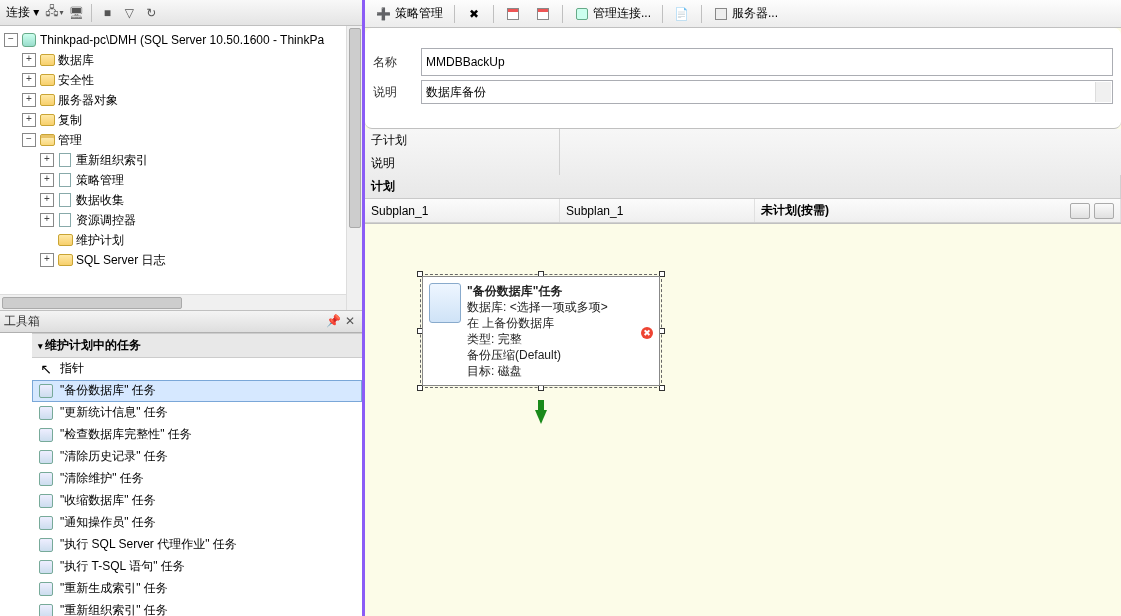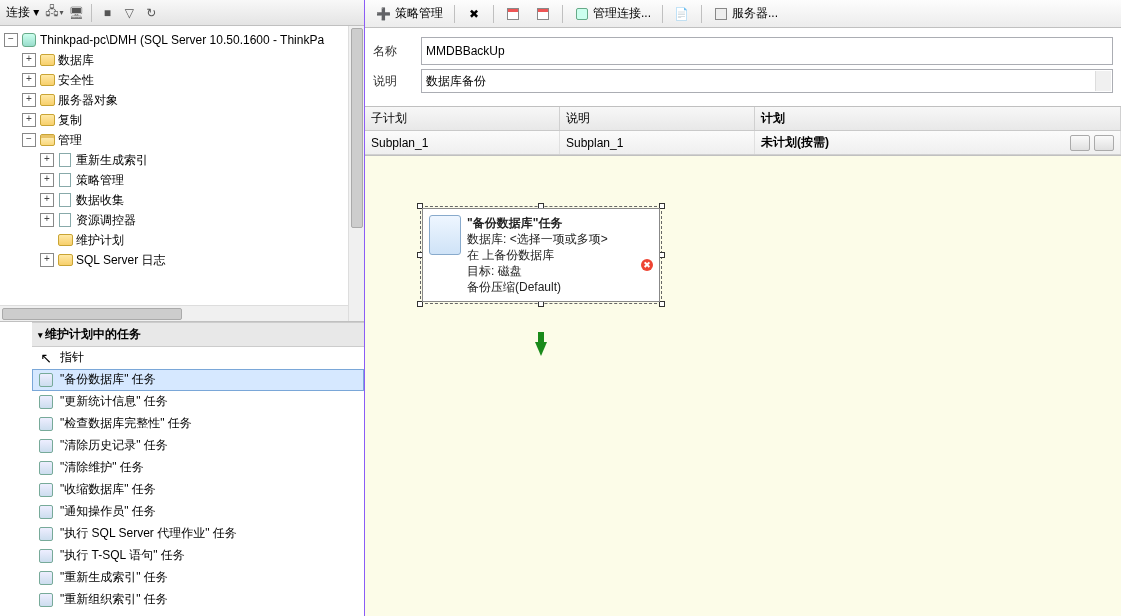--- a/index.html
+++ b/index.html
@@ -1,17 +1,17 @@
 <!DOCTYPE html>
 <html><head>
 <meta charset="utf-8">
 <style>
 * { margin:0; padding:0; box-sizing:border-box; font-family:"Microsoft YaHei","Segoe UI",Tahoma,sans-serif; font-size:12px; }
 body { width:1121px; height:616px; background:#fff; overflow:hidden; display:flex; }
-.left-pane { width:365px; height:616px; display:flex; flex-direction:column; border-right:1px solid #8b5cf6; }
+.left-pane { width:365px; height:616px; display:flex; flex-direction:column; border-right:3px solid #8b5cf6; }
 .right-pane { flex:1; height:616px; display:flex; flex-direction:column; background:#fcfce8; }
 
 
 .conn-toolbar { height:26px; background:linear-gradient(#f8f8f8,#e4e4e4); border-bottom:1px solid #c0c0c0; display:flex; align-items:center; padding:0 4px; gap:4px; }
 .conn-toolbar .lbl { padding:0 2px; }
 .tb-ico { width:18px; height:18px; display:flex; align-items:center; justify-content:center; color:#555; border:1px solid transparent; border-radius:2px; }
 .tb-sep { width:1px; height:18px; background:#c0c0c0; margin:0 2px; }
 .dropdown-arrow::after { content:"▾"; font-size:8px; margin-left:1px; color:#555;}
 
 
@@ -47,30 +47,30 @@
 
 
 .plan-toolbar { height:28px; background:linear-gradient(#fdfdfd,#ececec); border-bottom:1px solid #c0c0c0; display:flex; align-items:center; padding:0 6px; gap:4px;}
 .plan-toolbar .btn { display:flex; align-items:center; gap:3px; padding:2px 4px; border:1px solid transparent; border-radius:2px;}
 .mini-ico { width:16px;height:16px;display:flex;align-items:center;justify-content:center;}
 .cyl{width:12px;height:12px;border:1px solid #6a8;border-radius:2px;background:#cfe;}
 .cal{width:12px;height:12px;border:1px solid #888;background:#fff;box-shadow:inset 0 3px 0 #e55;}
 .srv{width:12px;height:12px;border:1px solid #888;background:#eee;}
 
 
-.form-area { background:#fff; border-bottom:1px solid #c0c0c0; padding:9px 8px; }
+.form-area { background:#fff; border-bottom:1px solid #c0c0c0; padding:20px 8px;border-radius:7px; }
 .form-row { display:flex; align-items:center; margin-bottom:4px; gap:8px;}
 .form-row label { width:40px; color:#333;}
 .form-row input { flex:1; border:1px solid #abadb3; padding:2px 4px; height:28px; background:#fff;}
 .form-row .txtarea { flex:1; border:1px solid #abadb3; height:24px; padding:2px 4px; display:flex; align-items:center; position:relative;}
 .txtarea .mini-scroll { position:absolute; right:1px; top:1px; bottom:1px; width:16px; background:#f0f0f0; border-left:1px solid #ddd;}
 
 
 .grid { background:#fff; border-bottom:1px solid #c0c0c0;}
-.grid-hdr { display:flex; background:linear-gradient(#f7f7f7,#e8e8e8); border-bottom:1px solid #c9c9c9;}
+.grid-hdr { display:flex; background:linear-gradient(#f7f7f7,#e8e8e8); border-bottom:1px solid #c9c9c9;flex-direction:column;}
 .grid-hdr .cell { padding:3px 6px; border-right:1px solid #d0d0d0;}
 .grid-row { display:flex; background:linear-gradient(#fbfbfb,#efefef); border-bottom:1px solid #d0d0d0;}
 .grid-row .cell { padding:3px 6px; border-right:1px solid #e0e0e0; display:flex; align-items:center;}
 .grid .c1{width:195px;} .grid .c2{width:195px;} .grid .c3{flex:1;font-weight:bold;}
 .grid-btn { width:20px; height:16px; border:1px solid #aaa; background:linear-gradient(#fafafa,#e0e0e0); margin-left:4px; border-radius:2px;}
 
 
 .canvas { flex:1; background:#fcfce8; position:relative;}
 .task-node { position:absolute; left:55px; top:50px; width:242px; }
 .sel-border { border:1px dashed #666; padding:1px; position:relative;}
@@ -142,21 +142,21 @@
         <span class="fico">
             <span class="folder-open"></span>
           </span>
         <span>管理</span>
       </div>
       <div class="tree-row" style="padding-left:40px">
         <span class="tw">+</span>
         <span class="fico">
             <span class="page-icon"></span>
           </span>
-        <span>重新生成索引</span>
+        <span>重新组织索引</span>
       </div>
       <div class="tree-row" style="padding-left:40px">
         <span class="tw">+</span>
         <span class="fico">
             <span class="page-icon"></span>
           </span>
         <span>策略管理</span>
       </div>
       <div class="tree-row" style="padding-left:40px">
         <span class="tw">+</span>
@@ -188,20 +188,26 @@
       </div>
     </div>
     <div class="tree-scroll-v">
         <div class="thumb-v" style="top:2px;height:200px"></div>
       </div>
     <div class="tree-scroll-h">
         <div class="thumb-h" style="left:2px;width:180px"></div>
       </div>
   </div>
 
+  <div class="toolbox-hdr">
+    <span>工具箱</span>
+    <span class="spacer"></span>
+    <span class="pin-ico">📌</span>
+    <span class="close-ico">✕</span>
+  </div>
 
   <div class="toolbox-list">
     <div class="tb-group">维护计划中的任务</div>
     <div class="tb-item">
         <span class="ico pointer-ico"></span>
         <span>指针</span>
       </div>
     <div class="tb-item sel">
         <span class="ico">
           <span class="task-ico"></span>
@@ -355,22 +361,23 @@
         <div class="handle h-mr"></div>
         <div class="handle h-bl"></div>
         <div class="handle h-bm"></div>
         <div class="handle h-br"></div>
         <div class="task-box">
           <div class="big-ico"></div>
           <div class="body">
             <div class="title">"备份数据库"任务</div>
             <div>数据库: &lt;选择一项或多项&gt;</div>
             <div>在 上备份数据库</div>
+            <div>类型: 完整</div>
+            <div>备份压缩(Default)</div>
             <div>目标: 磁盘</div>
-            <div>备份压缩(Default)</div>
           </div>
           <div class="err-ico">✖</div>
         </div>
       </div>
     </div>
     <div class="arrow-stem"></div>
     <div class="arrow-down"></div>
   </div>
 </div>
 

